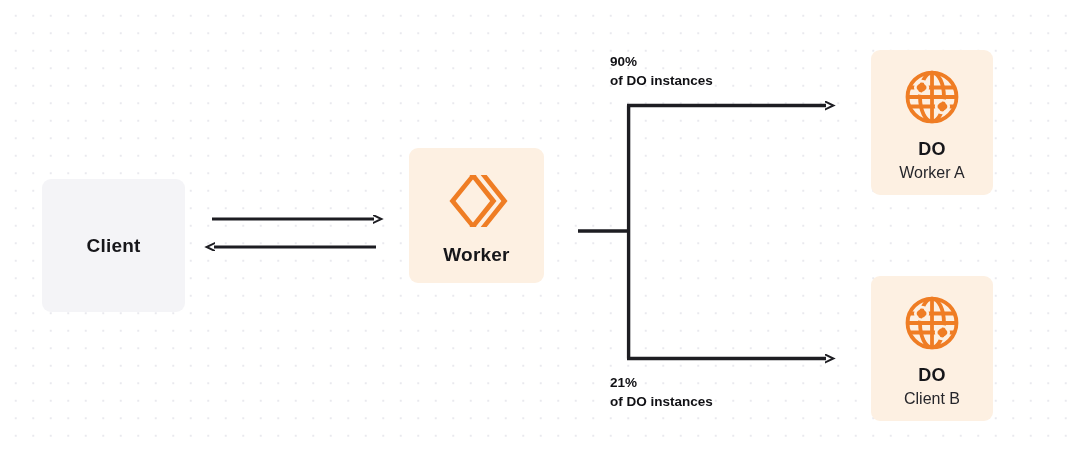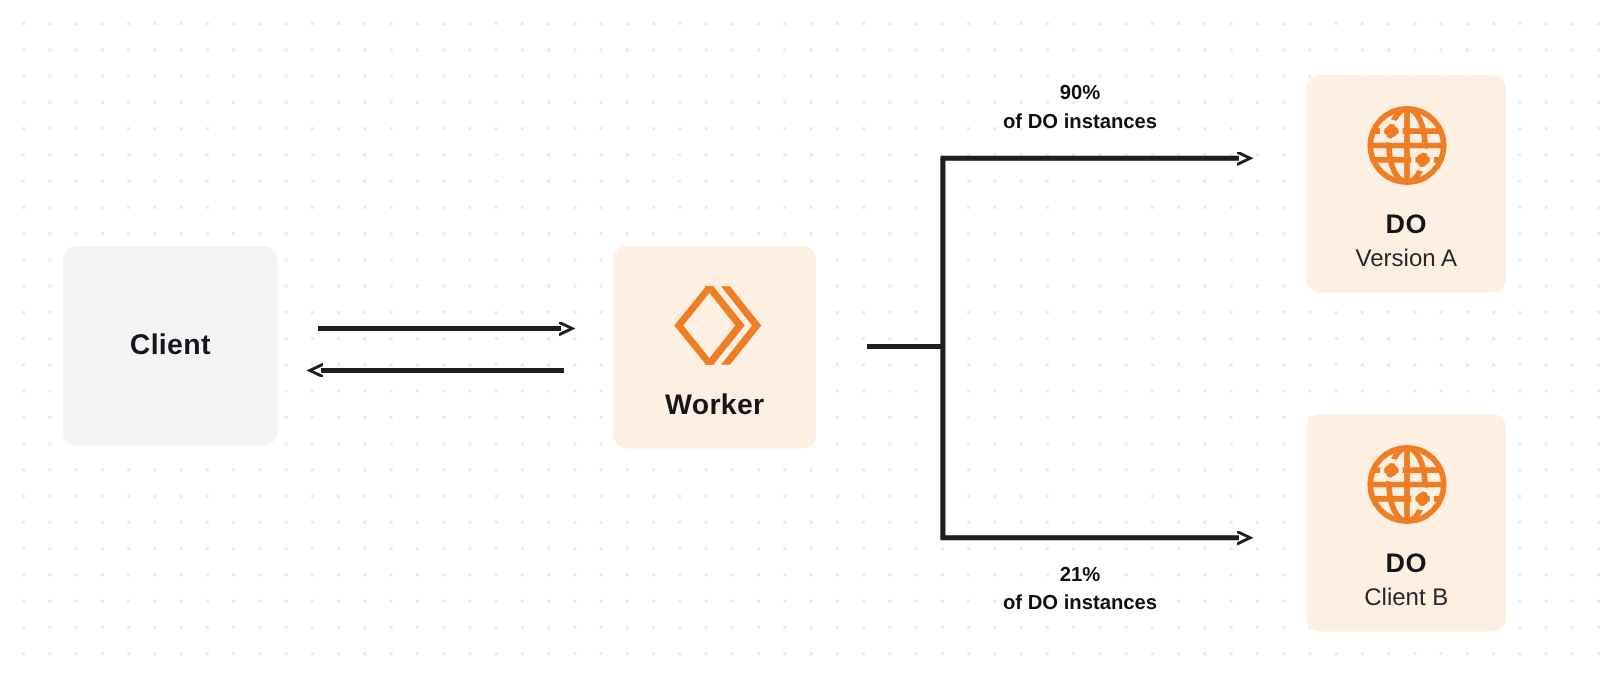--- a/index.html
+++ b/index.html
@@ -31,36 +31,36 @@
     border-radius: 9px;
     display: flex;
     flex-direction: column;
     align-items: center;
     justify-content: center;
   }
 
   
   .client-box {
     left: 42px;
-    top: 164px;
+    top: 179px;
     width: 143px;
     height: 133px;
     background: #f4f4f7;
   }
   .client-label {
     font-size: 19px;
     font-weight: bold;
     color: #16161a;
     letter-spacing: .2px;
   }
 
   
   .worker-box {
     left: 409px;
-    top: 164px;
+    top: 148px;
     width: 135px;
     height: 135px;
     background: #fdf0e2;
     padding-top: 6px;
   }
   .worker-icon {
     width: 62px;
     height: 58px;
     display: block;
   }
@@ -68,21 +68,21 @@
     font-size: 19px;
     font-weight: bold;
     color: #16161a;
     margin-top: 14px;
     letter-spacing: .2px;
   }
 
   
   .do-box {
     left: 871px;
-    width: 133px;
+    width: 122px;
     height: 145px;
     background: #fdf0e2;
     padding-top: 4px;
   }
   .do-a { top: 50px; }
   .do-b { top: 276px; }
   .globe-icon {
     width: 58px;
     height: 58px;
     display: block;
@@ -97,21 +97,21 @@
   .do-sub {
     font-size: 16px;
     font-weight: normal;
     color: #26262b;
     margin-top: 4px;
   }
 
   
   .edge-label {
     position: absolute;
-    text-align: center;
+    text-align: left;
     font-size: 13.5px;
     font-weight: bold;
     color: #101014;
     line-height: 19px;
     white-space: nowrap;
   }
   .edge-label .pct { display: block; }
   .edge-label .sub { display: block; }
 
   .label-top {
@@ -207,21 +207,21 @@
 
         <circle cx="20.5" cy="21.5" r="4.6" fill="#ef7d24"></circle>
         <circle cx="20.5" cy="21.5" r="6.9" fill="none" stroke="#fdf0e2" stroke-width="3.0"></circle>
         <circle cx="20.5" cy="21.5" r="4.1" fill="#ef7d24"></circle>
         <circle cx="43.5" cy="42.5" r="4.6" fill="#ef7d24"></circle>
         <circle cx="43.5" cy="42.5" r="6.9" fill="none" stroke="#fdf0e2" stroke-width="3.0"></circle>
         <circle cx="43.5" cy="42.5" r="4.1" fill="#ef7d24"></circle>
       </svg>
     </span>
     <span class="do-title">DO</span>
-    <span class="do-sub">Version A</span>
+    <span class="do-sub">Worker A</span>
   </div>
 
   <div class="node do-box do-b">
     <span>
       <svg class="globe-icon" viewBox="0 0 64 64" xmlns="http://www.w3.org/2000/svg">
         <g fill="none" stroke="#ef7d24" stroke-width="4.2">
           <circle cx="32" cy="32" r="27"></circle>
           <ellipse cx="32" cy="32" rx="13.2" ry="27"></ellipse>
           <line x1="32" y1="5" x2="32" y2="59"></line>
           <line x1="6.5" y1="21.5" x2="57.5" y2="21.5"></line>

